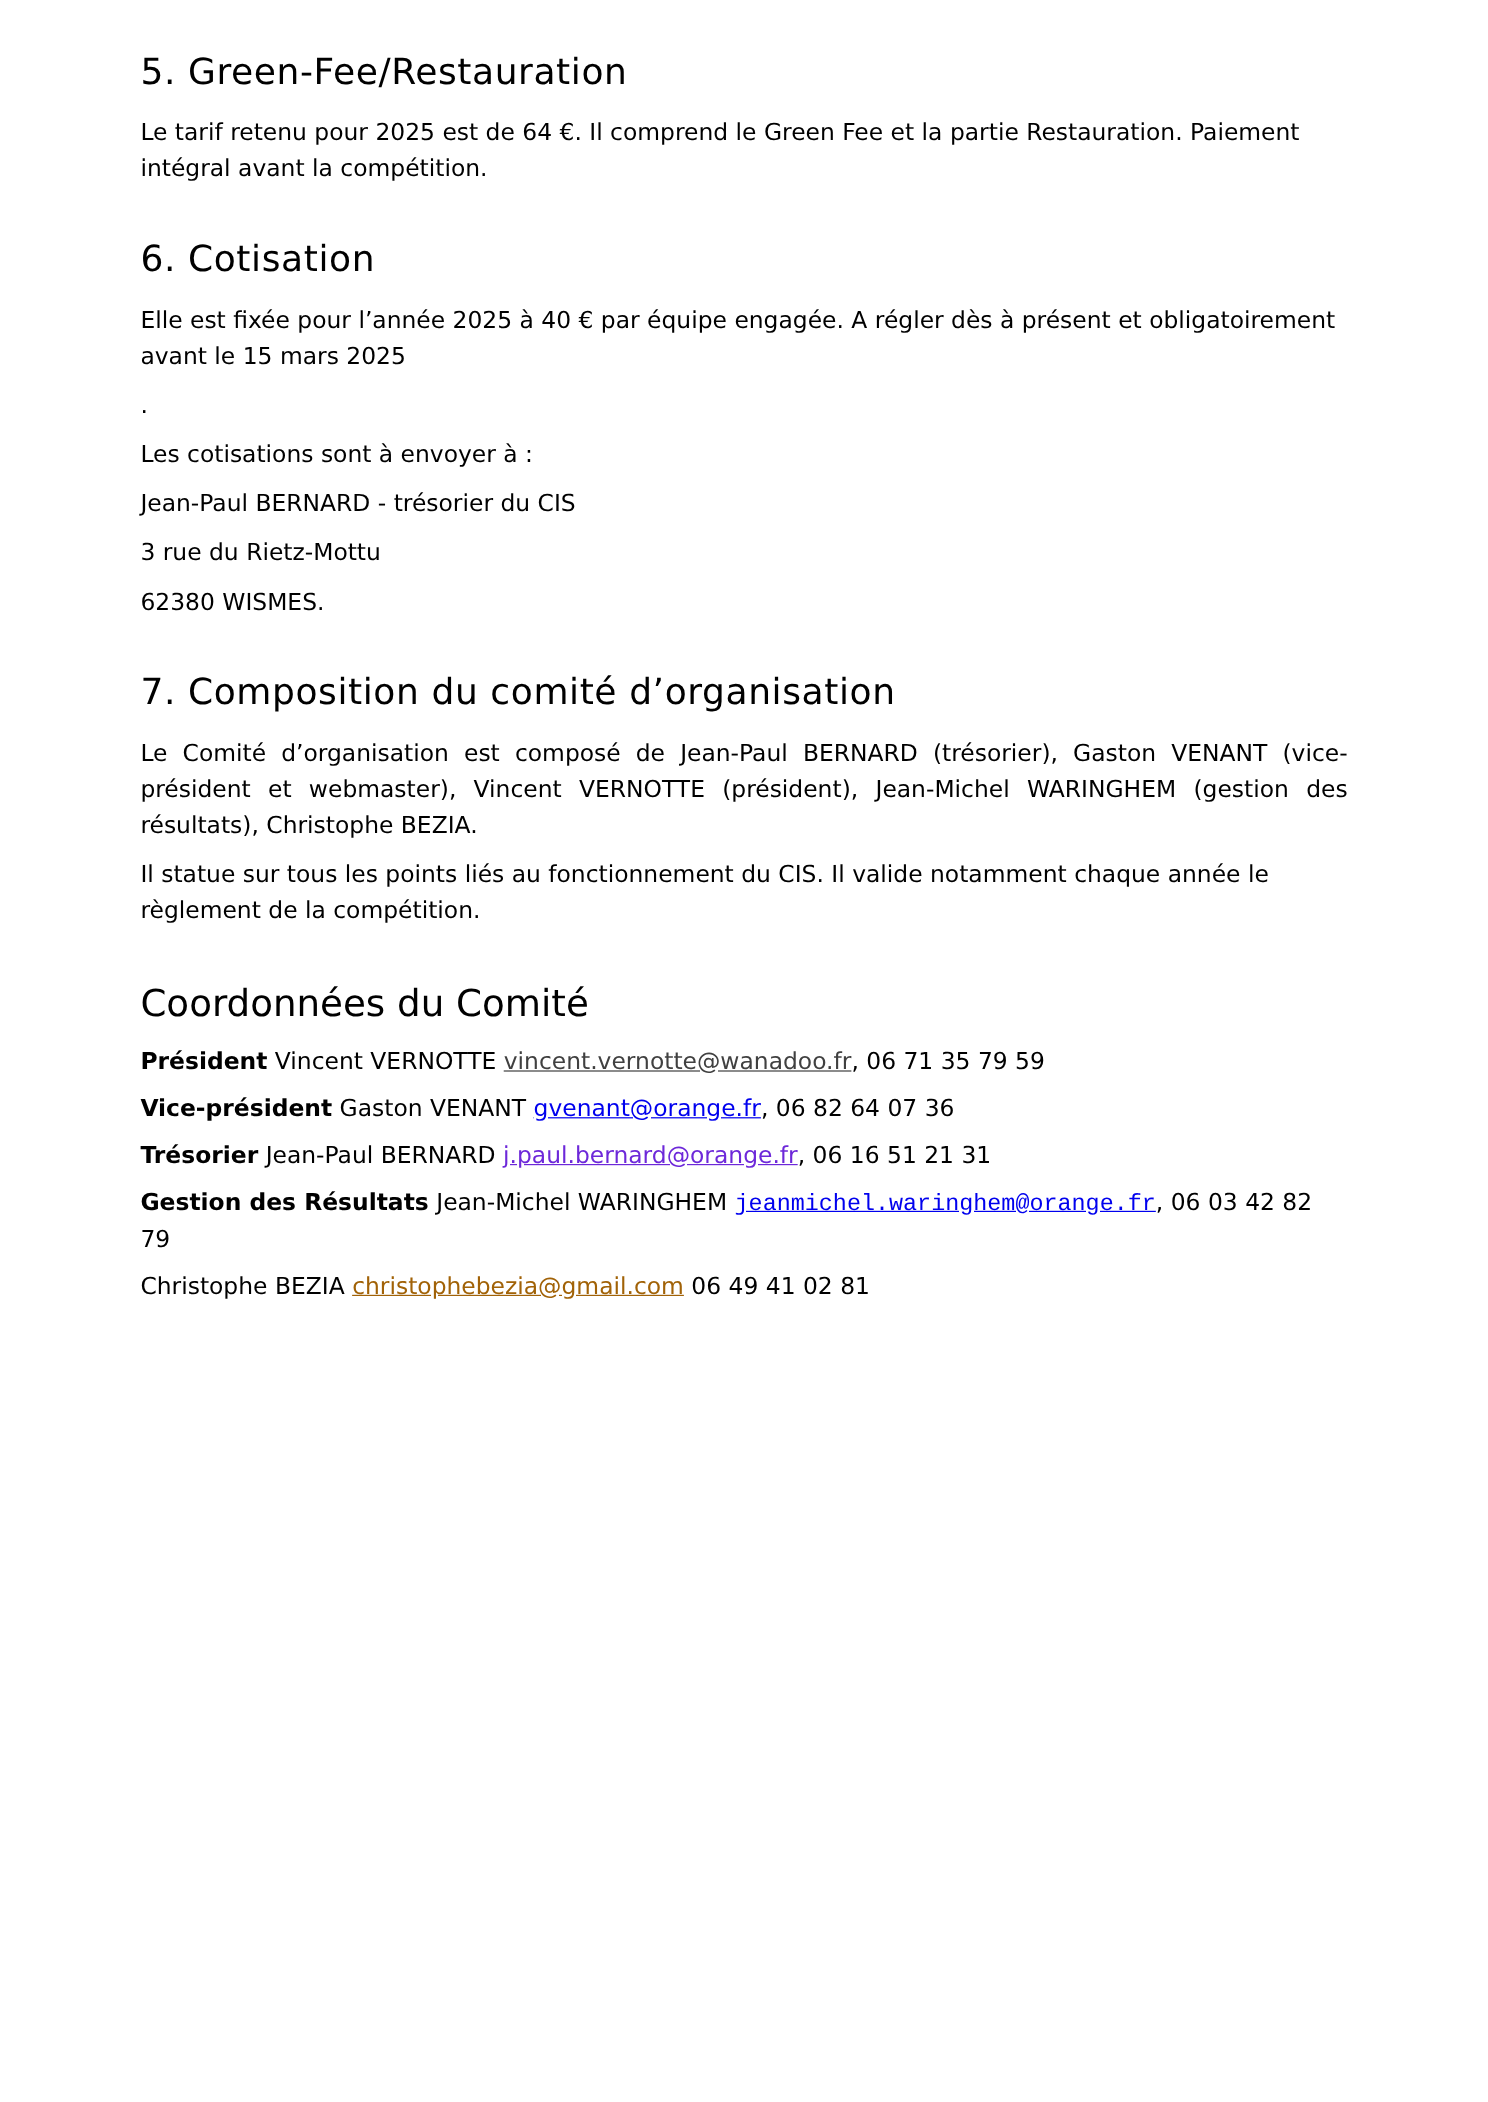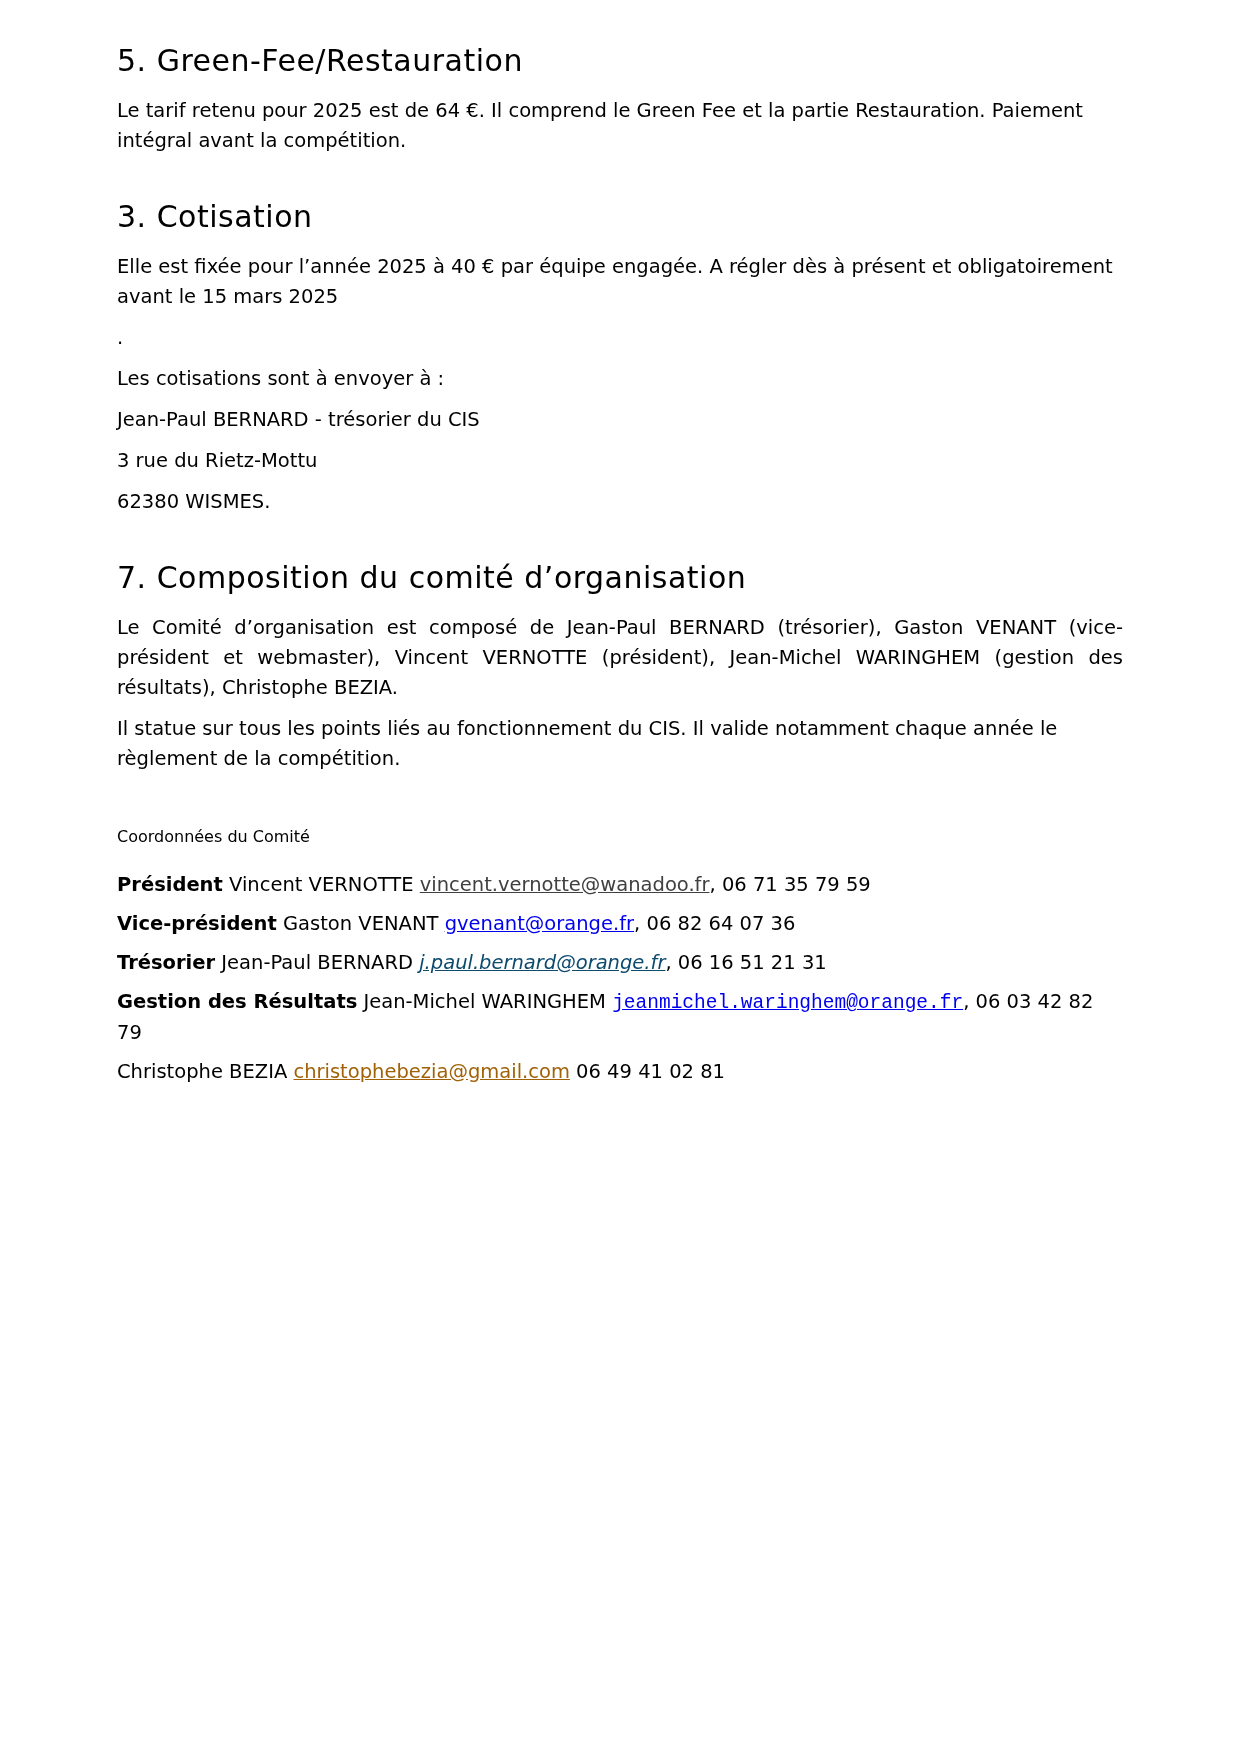--- a/index.html
+++ b/index.html
@@ -17,52 +17,52 @@
   }
   h2.section-heading {
     font-size: 30px;
     font-weight: 400;
     line-height: 38px;
     margin: 42px 0 16px 0;
     letter-spacing: 0.5px;
   }
   h2.section-heading.first { }
   h3.sub-heading {
-    font-size: 16px;
+    font-size: 31px;
     font-weight: 400;
     line-height: 30px;
     margin: 48px 0 18px 0;
   }
   p.body-text { margin: 11px 0; }
   p.justified { text-align: justify; }
   p.contact-line { margin: 9px 0; }
   .contact-label { font-weight: 700; text-align: right; }
   a.email-link { text-decoration: underline; cursor: pointer; }
 </style>
 </head>
 <body style="color: rgb(0, 0, 0); background: rgb(255, 255, 255);">
 
 <h2 class="section-heading first">5. Green-Fee/Restauration</h2>
 <p class="body-text">Le tarif retenu pour 2025 est de 64 €. Il comprend le Green Fee et la partie Restauration. Paiement intégral avant la compétition.</p>
 
-<h2 class="section-heading">3. Cotisation</h2>
+<h2 class="section-heading">6. Cotisation</h2>
 <p class="body-text">Elle est fixée pour l’année 2025 à 40 € par équipe engagée. A régler dès à présent et obligatoirement avant le 15 mars 2025</p>
 <p class="body-text">.</p>
 <p class="body-text">Les cotisations sont à envoyer à :</p>
 <p class="body-text">Jean-Paul BERNARD - trésorier du CIS</p>
 <p class="body-text">3 rue du Rietz-Mottu</p>
 <p class="body-text">62380 WISMES.</p>
 
 <h2 class="section-heading">7. Composition du comité d’organisation</h2>
 <p class="body-text justified">Le Comité d’organisation est composé de Jean-Paul BERNARD (trésorier), Gaston VENANT (vice-président et webmaster), Vincent VERNOTTE (président), Jean-Michel WARINGHEM (gestion des résultats), Christophe BEZIA.</p>
 <p class="body-text">Il statue sur tous les points liés au fonctionnement du CIS. Il valide notamment chaque année le règlement de la compétition.</p>
 
 <h3 class="sub-heading">Coordonnées du Comité</h3>
 
 <p class="contact-line"><span class="contact-label">Président</span><span> Vincent VERNOTTE </span><a href="#" class="email-link" style="color: #404040;">vincent.vernotte@wanadoo.fr</a><span>, 06 71 35 79 59</span></p>
 
 <p class="contact-line"><span class="contact-label">Vice-président</span><span> Gaston VENANT </span><a href="#" class="email-link" style="color: rgb(0, 0, 238);">gvenant@orange.fr</a><span>, 06 82 64 07 36</span></p>
 
-<p class="contact-line"><span class="contact-label">Trésorier</span><span> Jean-Paul BERNARD </span><a href="#" class="email-link" style="color: #0c4a6e; font-style: italic;">j.paul.bernard@orange.fr</a><span>, 06 16 51 21 31</span></p>
+<p class="contact-line"><span class="contact-label">Trésorier</span><span> Jean-Paul BERNARD </span><a href="#" class="email-link" style="color: #6d28d9;">j.paul.bernard@orange.fr</a><span>, 06 16 51 21 31</span></p>
 
 <p class="contact-line"><span class="contact-label">Gestion des Résultats</span><span> Jean-Michel WARINGHEM </span><a href="#" class="email-link" style="color: rgb(0, 0, 238); font-family: Liberation Mono, monospace;">jeanmichel.waringhem@orange.fr</a><span>, 06 03 42 82 79</span></p>
 
 <p class="contact-line"><span class="contact-label"></span><span>Christophe BEZIA </span><a href="#" class="email-link" style="color: #a16207;">christophebezia@gmail.com</a><span> 06 49 41 02 81</span></p>
 
 </body></html>

